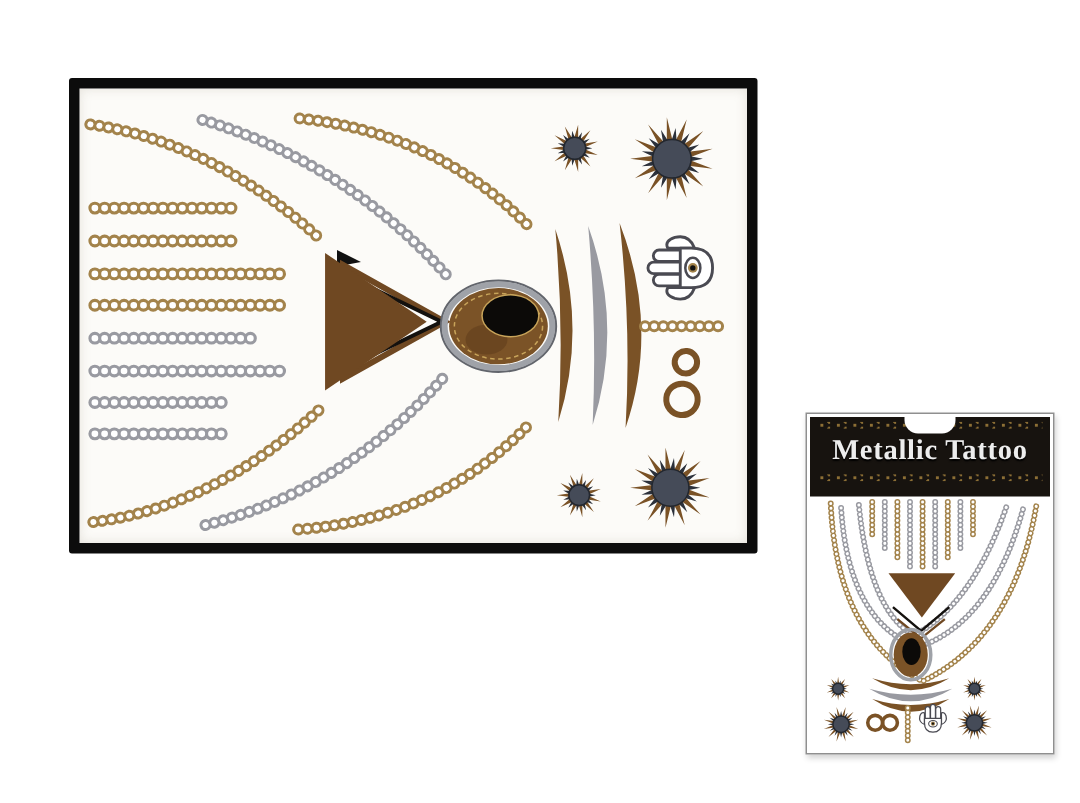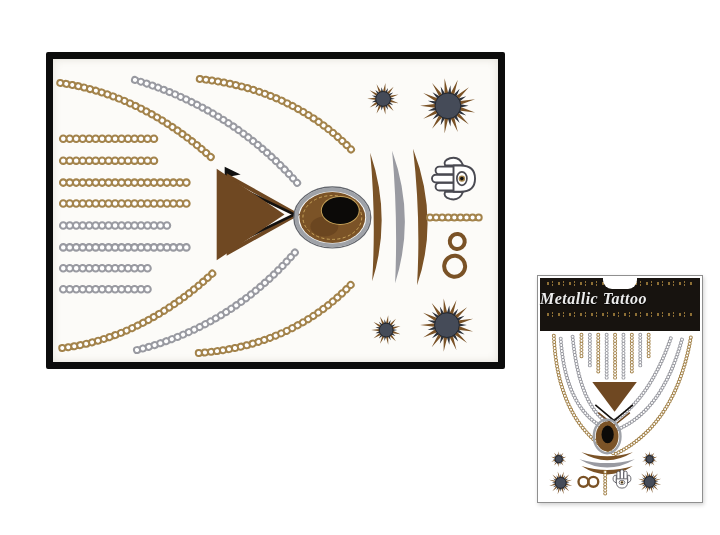--- a/index.html
+++ b/index.html
@@ -48,24 +48,24 @@
   .ornament{
     height:7px;margin:2px 5px 0 5px;
     background-image:
       radial-gradient(circle 1.2px at 3px 3.5px, var(--c-orn,#8d6f35) 95%, transparent),
       radial-gradient(circle .8px at 7.5px 1.8px, var(--c-orn,#8d6f35) 95%, transparent),
       radial-gradient(circle .8px at 7.5px 5.2px, var(--c-orn,#8d6f35) 95%, transparent);
     background-size:11px 7px;background-repeat:repeat-x;
   }
   .ornament.bottom{margin-top:3px;}
   .pkg-title{
-    margin-top:3px;
+    margin-top:3px;text-align:center;
     font-family:"Liberation Serif", serif;font-weight:bold;
-    font-size:16px;letter-spacing:.5px;color:var(--c-title,#ededed);
-    text-shadow:0 1px 1px #000;white-space:nowrap;font-style:italic;
+    font-size:19px;letter-spacing:.5px;color:var(--c-title,#ededed);
+    text-shadow:0 1px 1px #000;white-space:nowrap;
   }
   .pkg-body-svg{position:absolute;left:0;top:0;}
 </style>
 </head>
 <body>
 
 <div id="stage">
 
   <div class="photo-frame">
     <svg width="445" height="303" viewBox="0 0 446 304">

